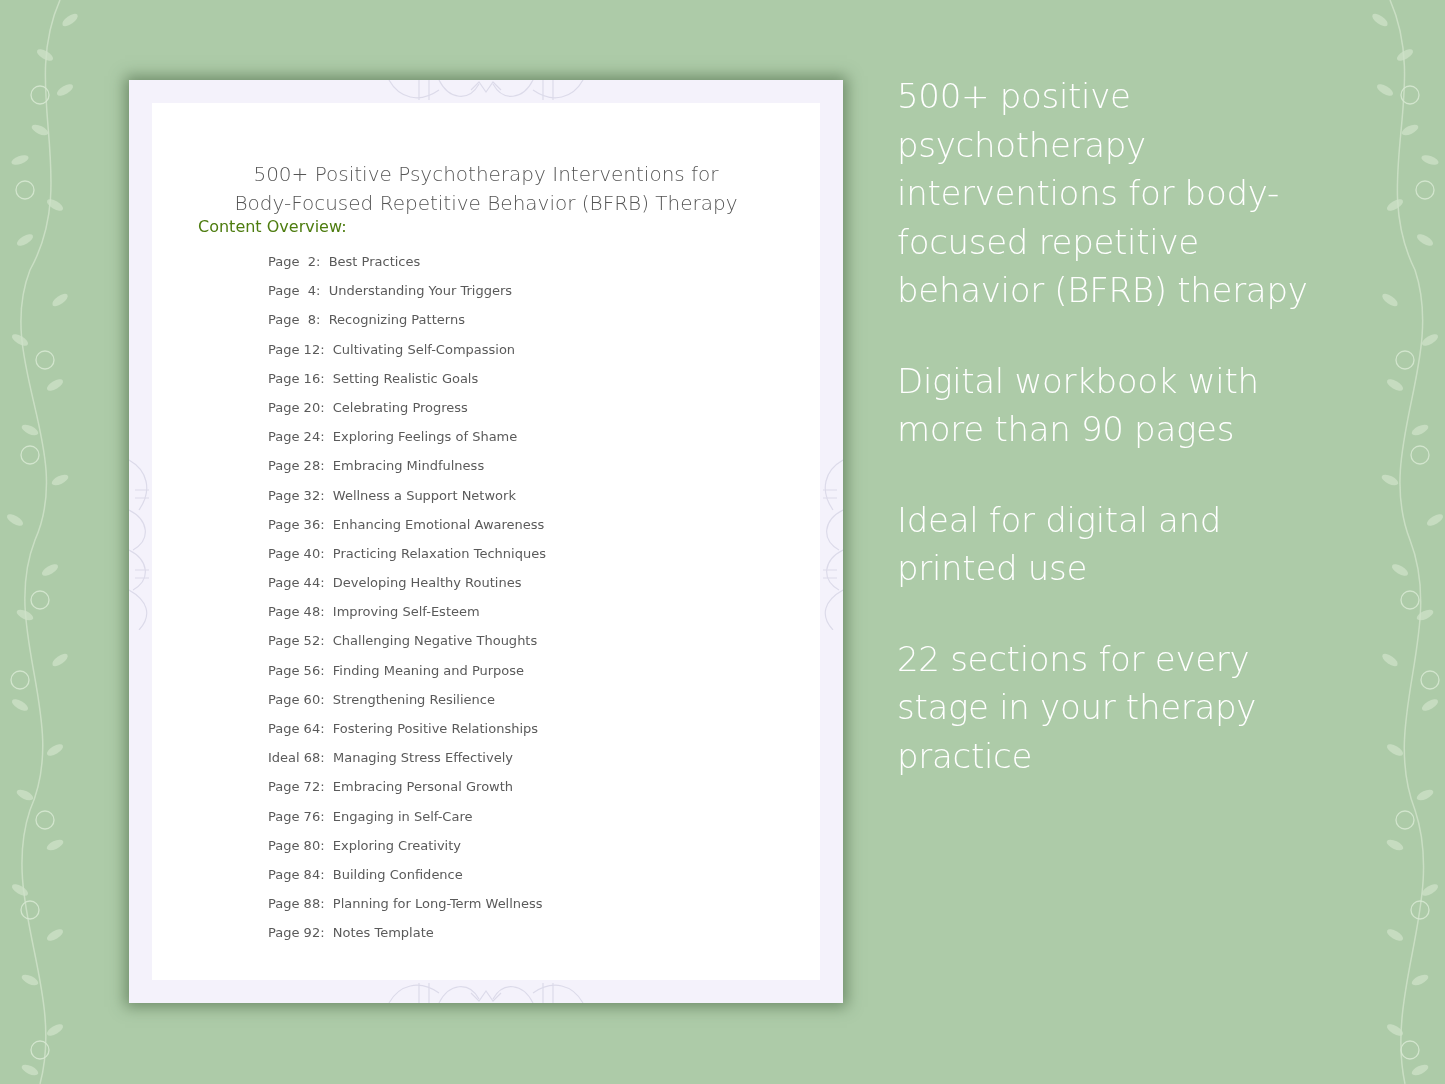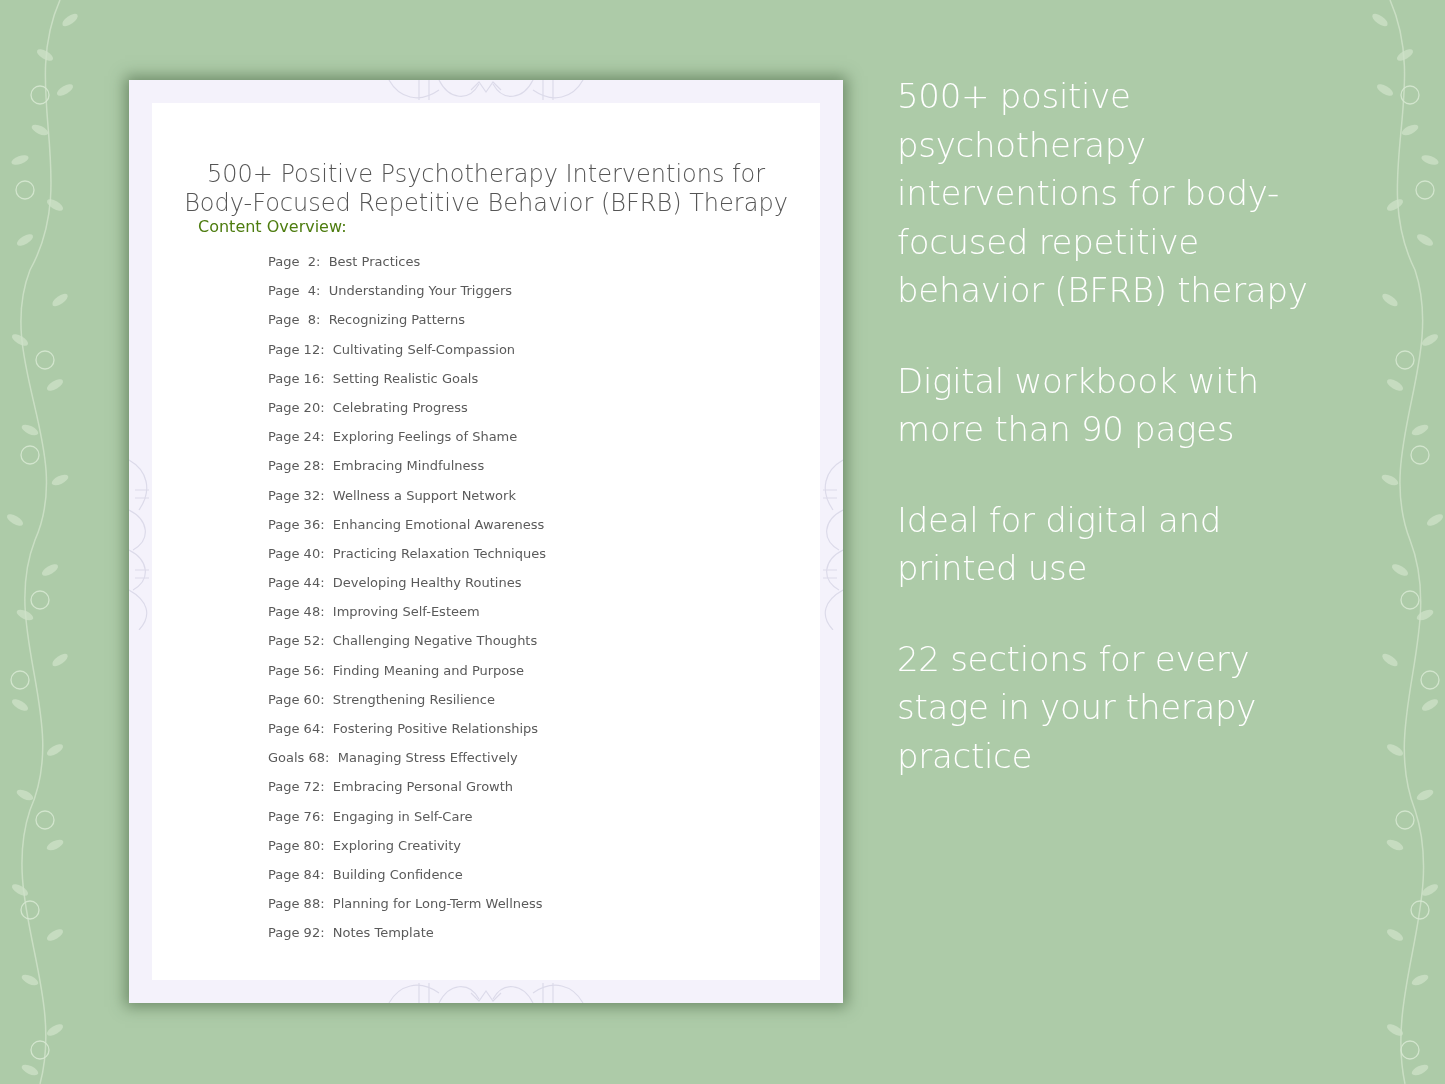--- a/index.html
+++ b/index.html
@@ -16,21 +16,21 @@
       background: #f4f2fb;
       box-shadow: 0 0 14px 4px rgba(60,90,55,0.55);
     }
     .mandala { position: absolute; opacity: 0.55; }
     .inner {
       position: absolute; left: 23px; top: 23px; right: 23px; bottom: 23px;
       background: #ffffff;
     }
     .doc-title {
       position: absolute; top: 57px; left: 0; right: 0; text-align: center;
-      color: #555; font-size: 24px; line-height: 29px; font-weight: 300;
+      color: #555; font-size: 20px; line-height: 29px; font-weight: 300;
       font-family: "DejaVu Sans", sans-serif;
     }
     .overview-label {
       position: absolute; left: 46px; top: 114px; color: #4d7c0f; font-size: 16px;
     }
     .toc { position: absolute; left: 70px; top: 151px; margin: 0; padding: 0; list-style: none; }
     .toc li {
       height: 29.2px; font-size: 13px; color: #5a5a5a; white-space: pre;
       font-family: "DejaVu Sans", sans-serif;
       margin-left: 46px;
@@ -189,21 +189,21 @@
       <li><span>Page 28:</span>  <span>Embracing Mindfulness</span></li>
       <li><span>Page 32:</span>  <span>Wellness a Support Network</span></li>
       <li><span>Page 36:</span>  <span>Enhancing Emotional Awareness</span></li>
       <li><span>Page 40:</span>  <span>Practicing Relaxation Techniques</span></li>
       <li><span>Page 44:</span>  <span>Developing Healthy Routines</span></li>
       <li><span>Page 48:</span>  <span>Improving Self-Esteem</span></li>
       <li><span>Page 52:</span>  <span>Challenging Negative Thoughts</span></li>
       <li><span>Page 56:</span>  <span>Finding Meaning and Purpose</span></li>
       <li><span>Page 60:</span>  <span>Strengthening Resilience</span></li>
       <li><span>Page 64:</span>  <span>Fostering Positive Relationships</span></li>
-      <li><span>Goals 68:</span>  <span>Managing Stress Effectively</span></li>
+      <li><span>Ideal 68:</span>  <span>Managing Stress Effectively</span></li>
       <li><span>Page 72:</span>  <span>Embracing Personal Growth</span></li>
       <li><span>Page 76:</span>  <span>Engaging in Self-Care</span></li>
       <li><span>Page 80:</span>  <span>Exploring Creativity</span></li>
       <li><span>Page 84:</span>  <span>Building Confidence</span></li>
       <li><span>Page 88:</span>  <span>Planning for Long-Term Wellness</span></li>
       <li><span>Page 92:</span>  <span>Notes Template</span></li>
     </ul>
   </div>
 </div>
 

